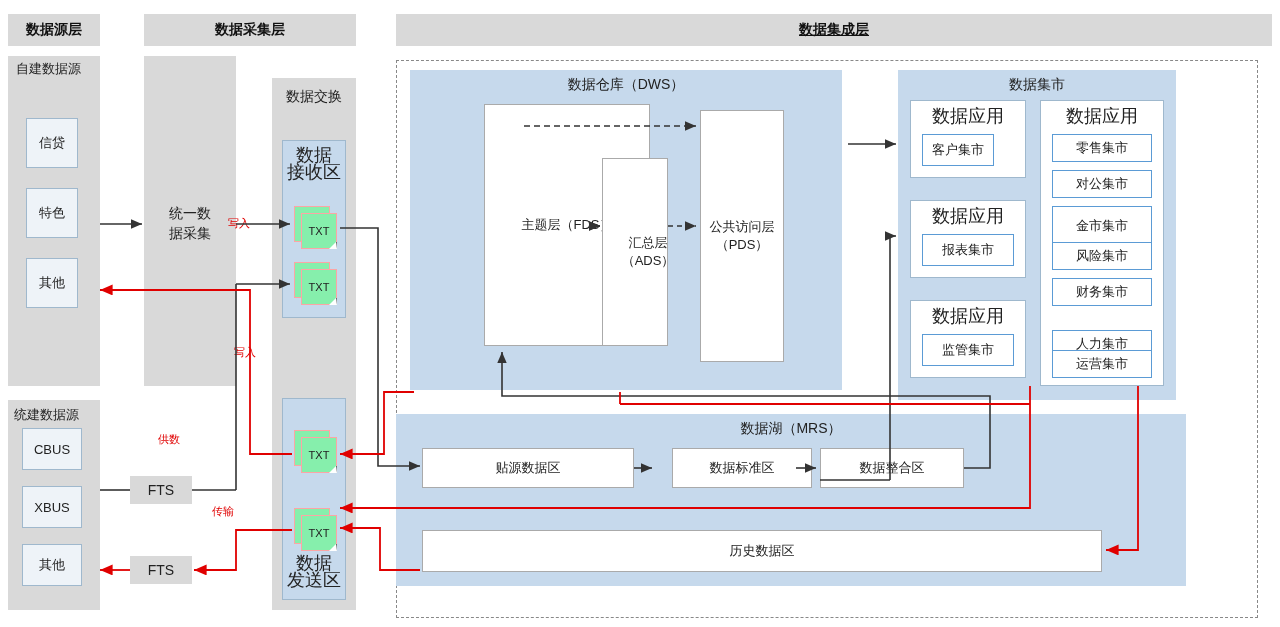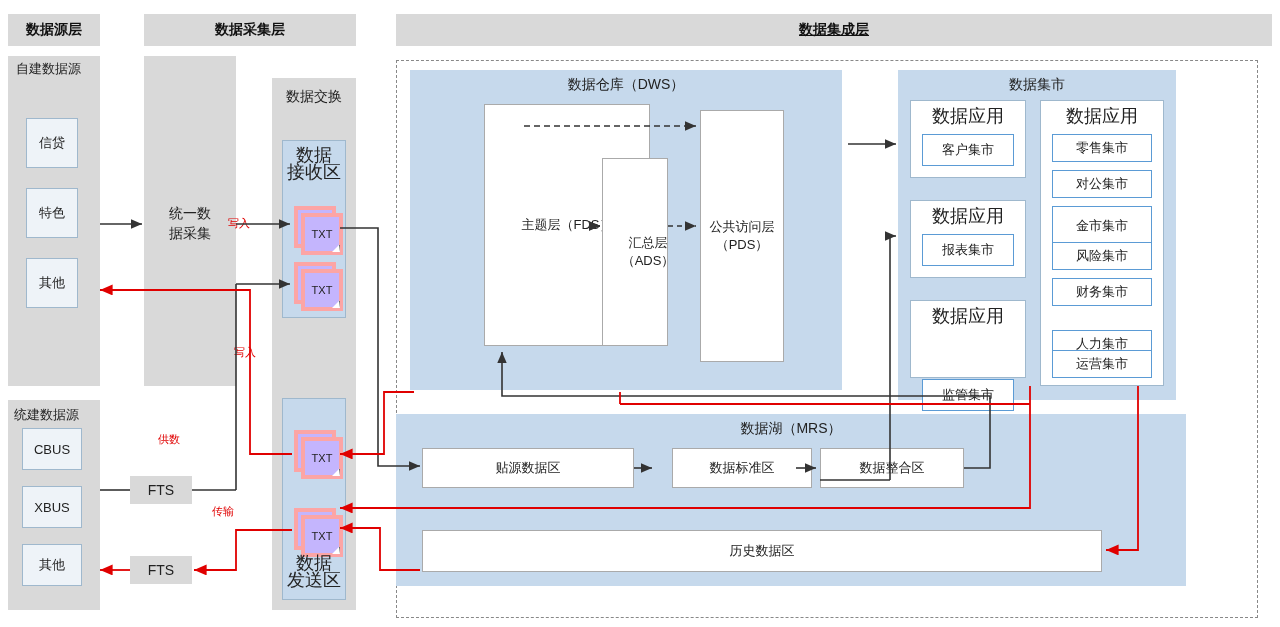--- a/index.html
+++ b/index.html
@@ -13,21 +13,21 @@
   .box-white{background:#fff;border:1px solid #5b9bd5;display:flex;align-items:center;justify-content:center;text-align:center;font-size:13px;color:#222;}
   .box-plain{background:#fff;border:1px solid #9ab;display:flex;align-items:center;justify-content:center;text-align:center;font-size:13px;}
   .box-grey{background:#d9d9d9;display:flex;align-items:center;justify-content:center;text-align:center;font-size:14px;}
   .box-lt{background:#eef3f8;border:1px solid #9fb8cd;display:flex;align-items:center;justify-content:center;text-align:center;font-size:13px;}
   .titletext{font-size:14px;text-align:center;}
   .dashed-area{border:1px dashed #888;}
   .group-box{border:1px solid #9fb8cd;}
   svg.overlay{position:absolute;left:0;top:0;width:1280px;height:627px;pointer-events:none;}
   .redtxt{color:#e00000;font-size:11px;}
   .doc{position:relative;width:44px;height:44px;}
-  .doc .d1,.doc .d2{position:absolute;width:34px;height:34px;background:#c4b5fd;border:4px solid #fca5a5;}
+  .doc .d1,.doc .d2{position:absolute;width:34px;height:34px;background:#86efac;border:1px solid #fca5a5;}
   .doc .d1{left:0;top:0;}
   .doc .d2{left:7px;top:7px;display:flex;align-items:center;justify-content:center;font-size:11px;}
   .corner{position:absolute;right:-1px;bottom:-1px;width:0;height:0;border-left:7px solid transparent;border-bottom:7px solid #fff;border-right:1px solid #666;}
 </style>
 </head>
 <body>
 
 <div class="abs hdr" style="left:8px;top:14px;width:92px;height:32px;">
   <span>数据源层</span>
 </div>
@@ -152,37 +152,37 @@
 
 <div class="abs panel-blue" style="left:898px;top:70px;width:278px;height:330px;"></div>
 <div class="abs titletext" style="left:898px;top:76px;width:278px;height:22px;">
   <span>数据集市</span>
 </div>
 
 <div class="abs group-box" style="left:910px;top:100px;width:116px;height:78px;background:#fff;"></div>
 <div class="abs lbl" style="left:910px;top:104px;width:116px;height:24px;">
   <span>数据应用</span>
 </div>
-<div class="abs box-white" style="left:922px;top:134px;width:92px;height:32px;">
+<div class="abs box-white" style="left:922px;top:134px;width:72px;height:32px;">
   <span>客户集市</span>
 </div>
 
 <div class="abs group-box" style="left:910px;top:200px;width:116px;height:78px;background:#fff;"></div>
 <div class="abs lbl" style="left:910px;top:204px;width:116px;height:24px;">
   <span>数据应用</span>
 </div>
 <div class="abs box-white" style="left:922px;top:234px;width:92px;height:32px;">
   <span>报表集市</span>
 </div>
 
 <div class="abs group-box" style="left:910px;top:300px;width:116px;height:78px;background:#fff;"></div>
 <div class="abs lbl" style="left:910px;top:304px;width:116px;height:24px;">
   <span>数据应用</span>
 </div>
-<div class="abs box-white" style="left:922px;top:334px;width:92px;height:32px;margin-top:45px;">
+<div class="abs box-white" style="left:922px;top:334px;width:92px;height:32px;">
   <span>监管集市</span>
 </div>
 
 <div class="abs group-box" style="left:1040px;top:100px;width:124px;height:286px;background:#fff;"></div>
 <div class="abs lbl" style="left:1040px;top:104px;width:124px;height:24px;">
   <span>数据应用</span>
 </div>
 <div class="abs box-white" style="left:1052px;top:134px;width:100px;height:28px;">
   <span>零售集市</span>
   </div>

